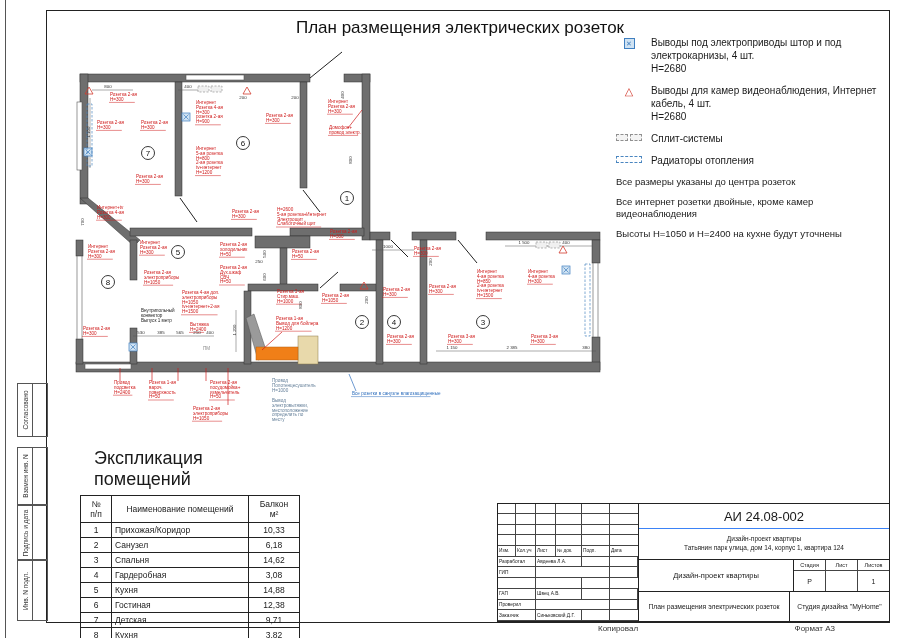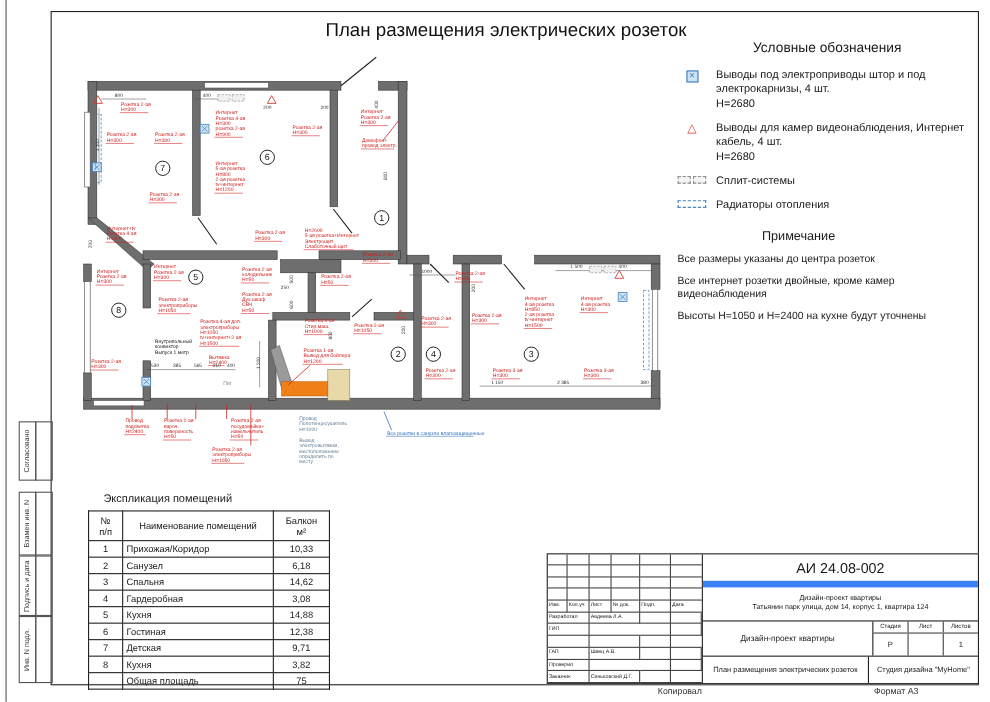--- a/index.html
+++ b/index.html
@@ -21,36 +21,36 @@
   .curtain-box{width:9px;height:9px;background:#cfe2f2;border:1px solid #3f7fc0;
        display:flex;align-items:center;justify-content:center;font-size:7px;color:#3f7fc0;line-height:7px}
   .camera-tri{color:#d23b2f;font-size:11px;line-height:10px}
   .seg{display:inline-block;width:10px;height:5px;border:1px dashed #909090;background:#f4f4f4}
   .seg+.seg{margin-left:2px}
   .rad{display:inline-block;width:24px;height:5px;border:1px dashed #4a86c0;background:#fff}
   .notes-title{text-align:center;font-size:11.5px;margin:16px 0 9px;width:220px}
   .note{font-size:9.5px;margin-bottom:8px;width:252px;line-height:1.25}
   
   .expl{position:absolute;left:80px;top:448px;width:220px}
-  .expl-title{font-size:10px;margin:0 0 5px 14px}
+  .expl-title{font-size:18px;margin:0 0 5px 14px}
   .expl table{border-collapse:collapse;width:100%}
   .expl th,.expl td{border:1px solid #222;font-size:8.5px;padding:1px 3px;height:12px}
   .expl th{white-space:pre-line;font-weight:normal;text-align:center;height:24px}
   .c-num{width:24px;text-align:center}.c-area{width:44px;text-align:center}
   
   .tb{position:absolute;left:497px;top:503px;width:393px;height:119px;border:1.4px solid #222;
       display:flex;box-sizing:border-box;background:#fff}
   .tb-left{width:140px;border-right:1px solid #222;display:grid;
       grid-template-columns:18px 20px 20px 26px 28px 1fr;
       grid-template-rows:repeat(4,10.4px) 11px repeat(6,1fr)}
   .tb-c{border-right:1px solid #444;border-bottom:1px solid #444;font-size:4.8px;
       overflow:hidden;white-space:nowrap;display:flex;align-items:center;padding-left:1px}
   .tb-c:nth-child(6n){border-right:none}
   .tb-right{flex:1;display:flex;flex-direction:column}
-  .tb-r1{height:24px;border-bottom:6px solid #3b82f6;display:flex;align-items:center;
+  .tb-r1{height:24px;border-bottom:1px solid #3b82f6;display:flex;align-items:center;
       justify-content:center;font-size:13px}
   .tb-r2{height:30px;border-bottom:1px solid #222;display:flex;flex-direction:column;
       align-items:center;justify-content:center;font-size:6.5px;line-height:1.35;text-align:center}
   .tb-r3{height:31px;border-bottom:1px solid #222;display:flex}
   .tb-r3-main{flex:1;border-right:1px solid #222;display:flex;align-items:center;
       justify-content:center;font-size:7.5px}
   .stage{width:95px;display:flex;flex-direction:column}
   .stage-h{display:flex;height:10px;border-bottom:1px solid #444}
   .stage-h div{flex:1;border-right:1px solid #444;font-size:5.5px;display:flex;
       align-items:center;justify-content:center}
@@ -331,21 +331,20 @@
       <g>
         <rect x="536" y="242" width="11" height="6" fill="#f0f0f0" stroke="#888" stroke-width="0.6" stroke-dasharray="2,1.5"></rect>
         <rect x="549" y="242" width="11" height="6" fill="#f0f0f0" stroke="#888" stroke-width="0.6" stroke-dasharray="2,1.5"></rect>
       </g>
       <rect x="87" y="104" width="5" height="62" fill="none" stroke="#4a86c0" stroke-width="0.7" stroke-dasharray="2.5,1.5"></rect>
       <rect x="585" y="264" width="5" height="72" fill="none" stroke="#4a86c0" stroke-width="0.7" stroke-dasharray="2.5,1.5"></rect>
     </g>
 </svg>
 
 <div class="legend">
-  <div class="lg-title">Условные обозначения</div>
   <div>
       <div class="lg-item">
         <span class="lg-ic">
           <span class="curtain-box">✕</span>
         </span>
         <div>Выводы под электроприводы штор и под электрокарнизы, 4 шт.<div>Н=2680</div></div>
       </div>
       <div class="lg-item">
         <span class="lg-ic">
           <span class="camera-tri">△</span>
@@ -359,21 +358,20 @@
         </span>
         <div>Сплит-системы</div>
       </div>
       <div class="lg-item">
         <span class="lg-ic">
           <span class="rad"></span>
         </span>
         <div>Радиаторы отопления</div>
       </div>
     </div>
-  <div class="notes-title">Примечание</div>
   <div>
       <div class="note">Все размеры указаны до центра розеток</div>
       <div class="note">Все интернет розетки двойные, кроме камер видеонаблюдения</div>
       <div class="note">Высоты Н=1050 и Н=2400 на кухне будут уточнены</div>
     </div>
 </div>
 
 <div class="expl">
   <div class="expl-title">Экспликация помещений</div>
   <table>

